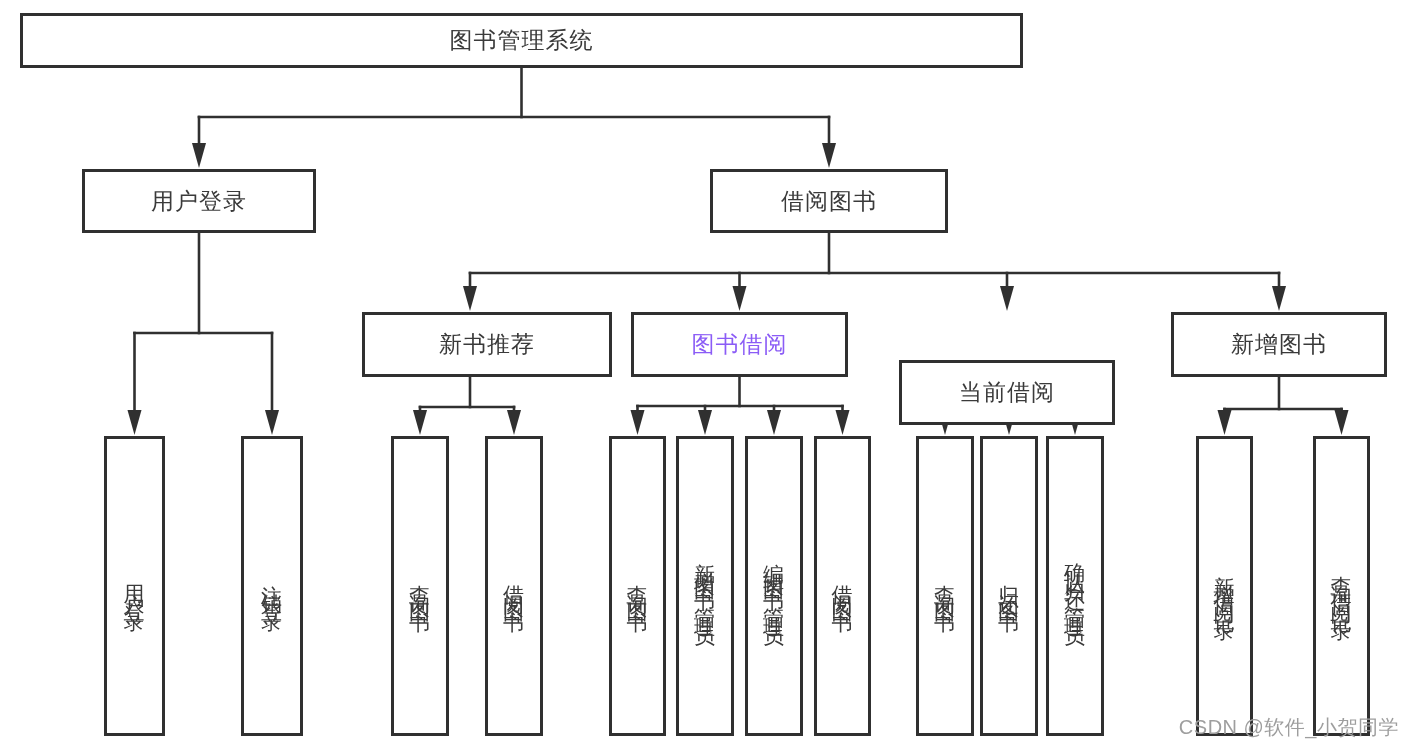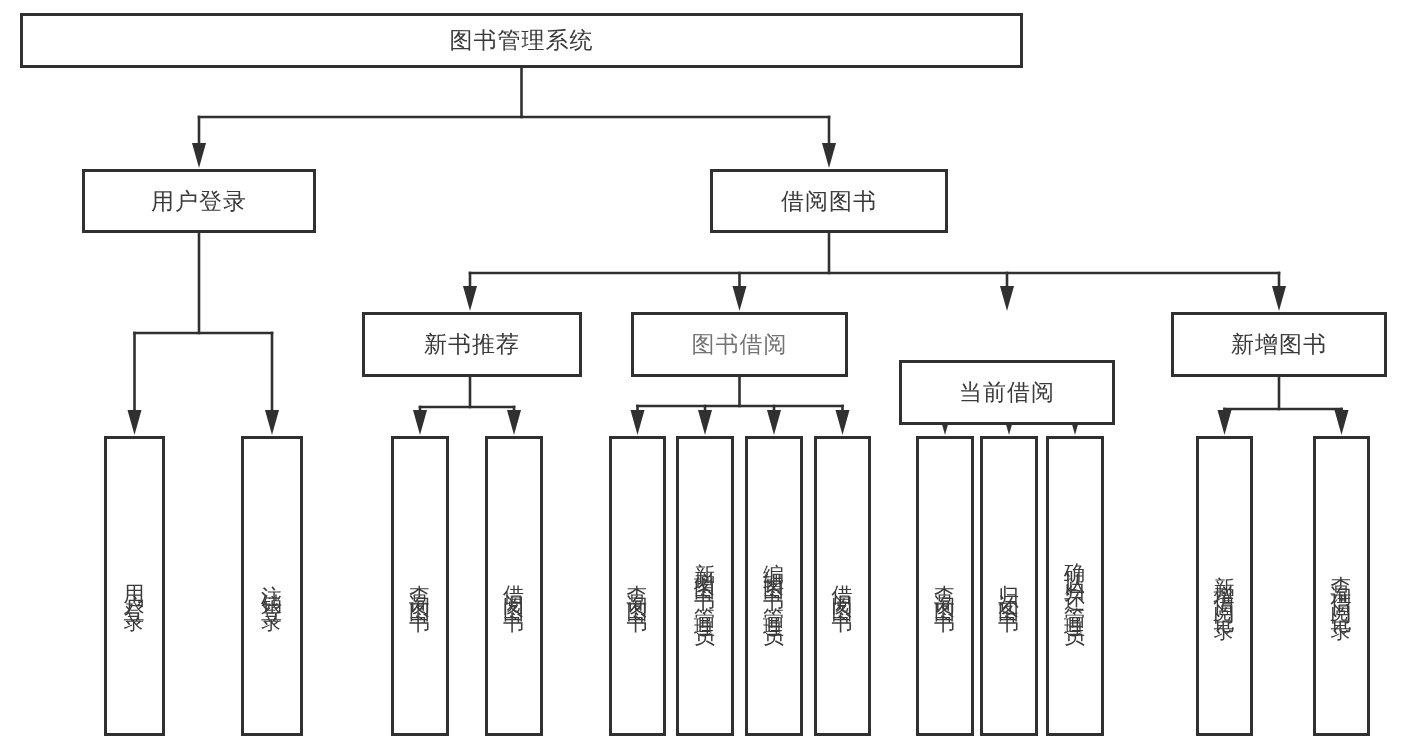--- a/index.html
+++ b/index.html
@@ -122,25 +122,25 @@
   <div id="nodes-layer">
       <div class="node h root" style="left: 20px; top: 13px; width: 1003px; height: 55px; border-color: rgb(48, 48, 48); background: rgb(255, 255, 255);">
         <span class="label" style="color: rgb(58, 58, 58);">图书管理系统</span>
       </div>
       <div class="node h" style="left: 82px; top: 169px; width: 234px; height: 64px; border-color: rgb(48, 48, 48); background: rgb(255, 255, 255);">
         <span class="label" style="color: rgb(58, 58, 58);">用户登录</span>
       </div>
       <div class="node h" style="left: 710px; top: 169px; width: 238px; height: 64px; border-color: rgb(48, 48, 48); background: rgb(255, 255, 255);">
         <span class="label" style="color: rgb(58, 58, 58);">借阅图书</span>
       </div>
-      <div class="node h" style="left: 362px; top: 312px; width: 220px; height: 65px; border-color: rgb(48, 48, 48); background: rgb(255, 255, 255);">
+      <div class="node h" style="left: 362px; top: 312px; width: 250px; height: 65px; border-color: rgb(48, 48, 48); background: rgb(255, 255, 255);">
         <span class="label" style="color: rgb(58, 58, 58);">新书推荐</span>
       </div>
       <div class="node h" style="left: 631px; top: 312px; width: 217px; height: 65px; border-color: rgb(48, 48, 48); background: rgb(255, 255, 255);">
-        <span class="label" style="color: #737373; text-align: right;">图书借阅</span>
+        <span class="label" style="color: #8b5cf6; text-align: right;">图书借阅</span>
       </div>
       <div class="node h" style="left: 899px; top: 312px; width: 216px; height: 65px; border-color: rgb(48, 48, 48); background: rgb(255, 255, 255); margin-top: 48px;">
         <span class="label" style="color: rgb(58, 58, 58);">当前借阅</span>
       </div>
       <div class="node h" style="left: 1171px; top: 312px; width: 216px; height: 65px; border-color: rgb(48, 48, 48); background: rgb(255, 255, 255);">
         <span class="label" style="color: rgb(58, 58, 58);">新增图书</span>
       </div>
       <div class="node v" style="left: 104px; top: 436px; width: 61px; height: 300px; border-color: rgb(48, 48, 48); background: rgb(255, 255, 255);">
         <span class="label" style="color: rgb(58, 58, 58);">用户登录</span>
       </div>
@@ -174,13 +174,14 @@
       <div class="node v" style="left: 1046px; top: 436px; width: 58px; height: 300px; border-color: rgb(48, 48, 48); background: rgb(255, 255, 255);">
         <span class="label" style="color: rgb(58, 58, 58);">确认归还（管理员）</span>
       </div>
       <div class="node v" style="left: 1196px; top: 436px; width: 57px; height: 300px; border-color: rgb(48, 48, 48); background: rgb(255, 255, 255);">
         <span class="label" style="color: rgb(58, 58, 58);">新增借阅记录</span>
       </div>
       <div class="node v" style="left: 1313px; top: 436px; width: 57px; height: 300px; border-color: rgb(48, 48, 48); background: rgb(255, 255, 255);">
         <span class="label" style="color: rgb(58, 58, 58);">查询借阅记录</span>
       </div>
     </div>
+  <div class="watermark">CSDN @软件_小贺同学</div>
 </div>
 
 </body></html>

